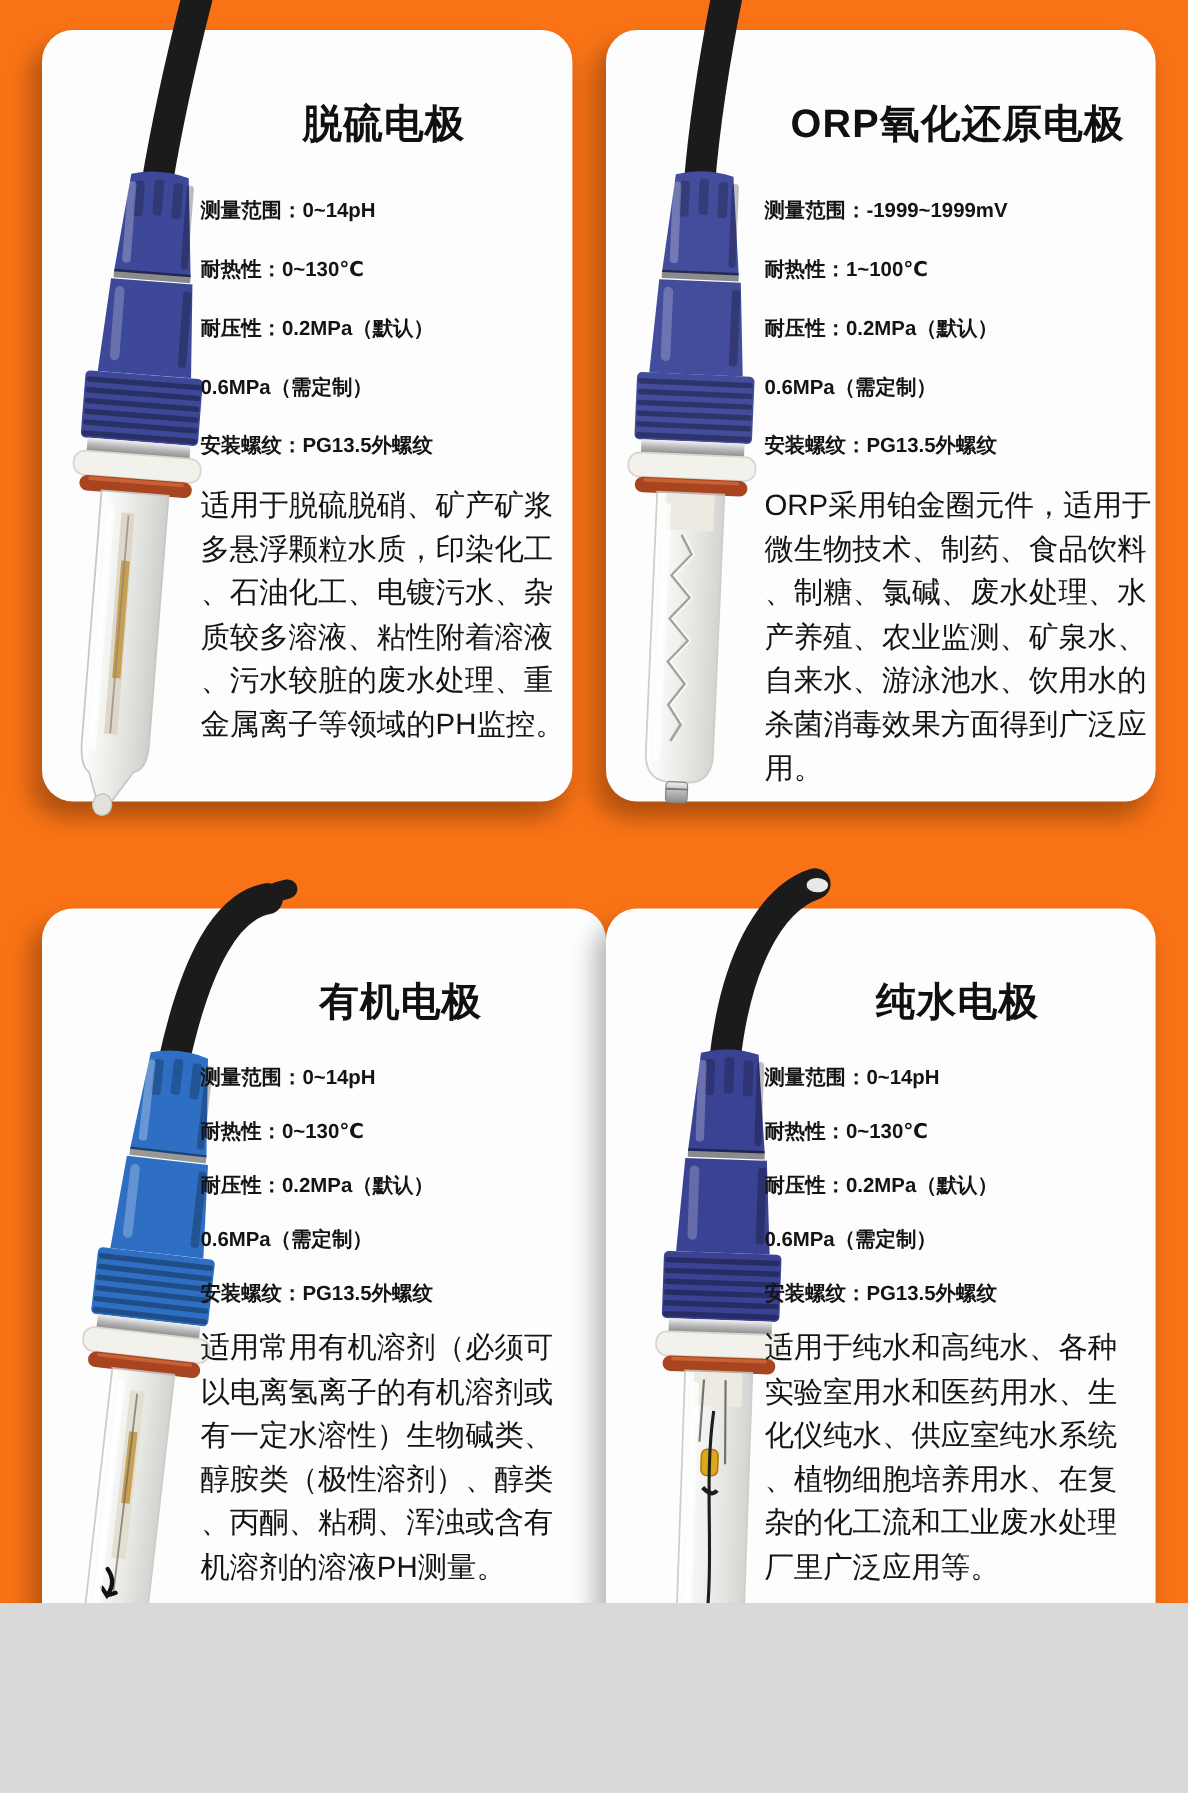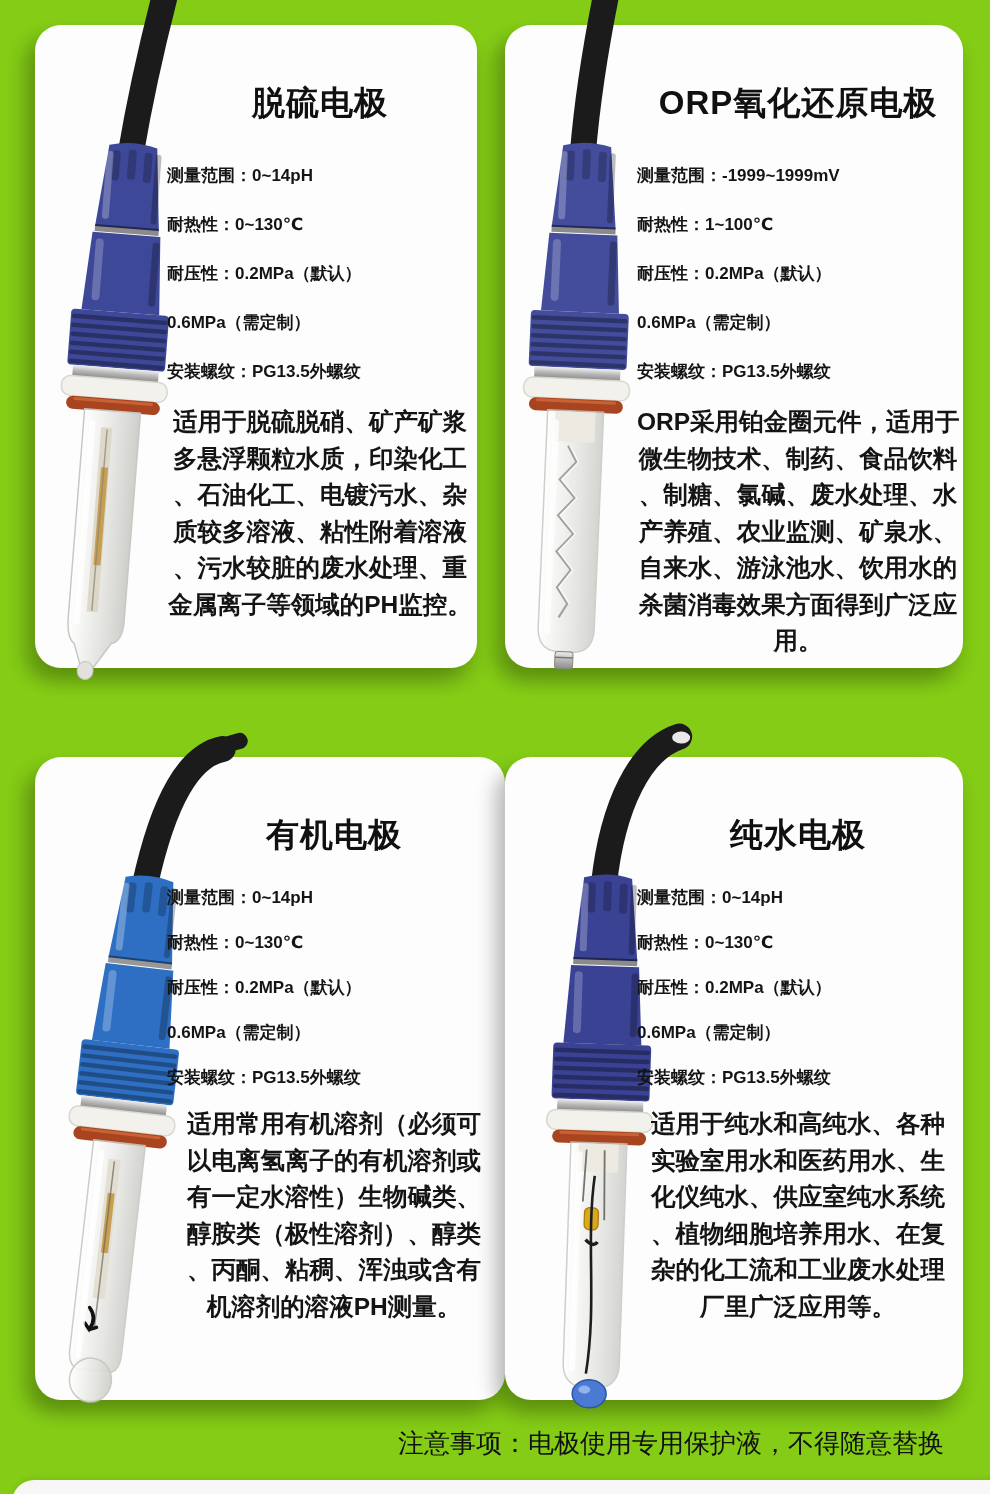--- a/index.html
+++ b/index.html
@@ -2,23 +2,23 @@
 <html><head>
 <meta charset="utf-8">
 <style>
   html,body{margin:0;padding:0;}
   body{
     font-family:"Liberation Sans","DejaVu Sans",sans-serif;
     background:#d9d9d9;
   }
   .page{
     position:relative;
-    width:990px;height:1494px;
+    width:990px;height:1336px;
     margin:0 auto;
-    background:#84cc16;
+    background:#f97316;
     overflow:hidden;
     color:#151515;
   }
   .card{
     position:absolute;
     background:#fdfdfd;
     border-radius:26px;
     box-shadow:-12px 12px 18px rgba(0,0,0,0.20), 0 14px 18px rgba(0,0,0,0.12);
   }
   .card-1{left:35px;top:25px;width:442px;height:643px;}
@@ -57,24 +57,23 @@
     line-height:49px;
     font-weight:700;
     color:#141414;
   }
   .row2 .spec-row{line-height:45px;}
   .spec-row.indent{}
   .desc{
     margin:8px 0 0 0;
     font-size:24.5px;
     line-height:36.5px;
-    font-weight:700;
+    font-weight:400;
     color:#141414;
     white-space:pre;
-    text-align:center;
   }
   .row2 .desc{margin-top:6px;}
 
   .footer-note{
     position:absolute;
     top:1426px;right:46px;
     font-size:26px;
     font-weight:400;
     color:#111;
     white-space:nowrap;

